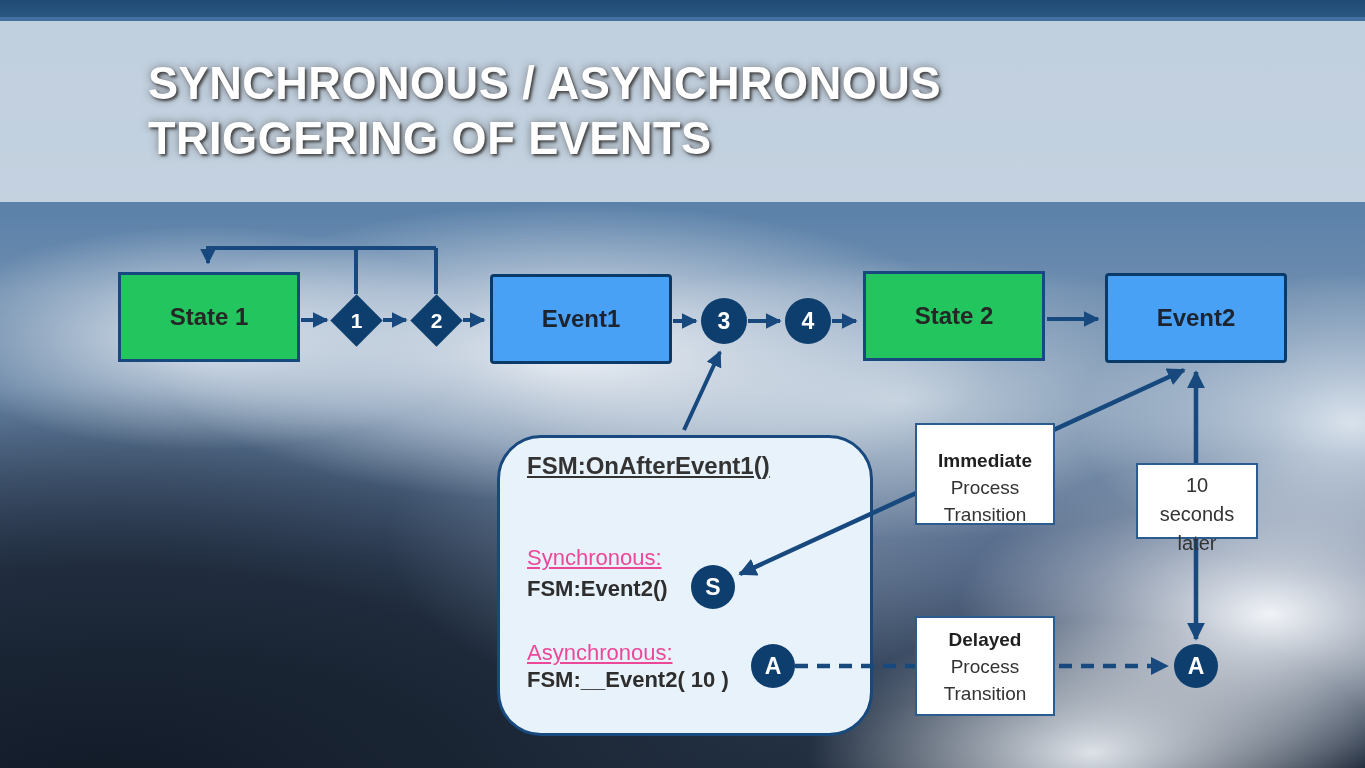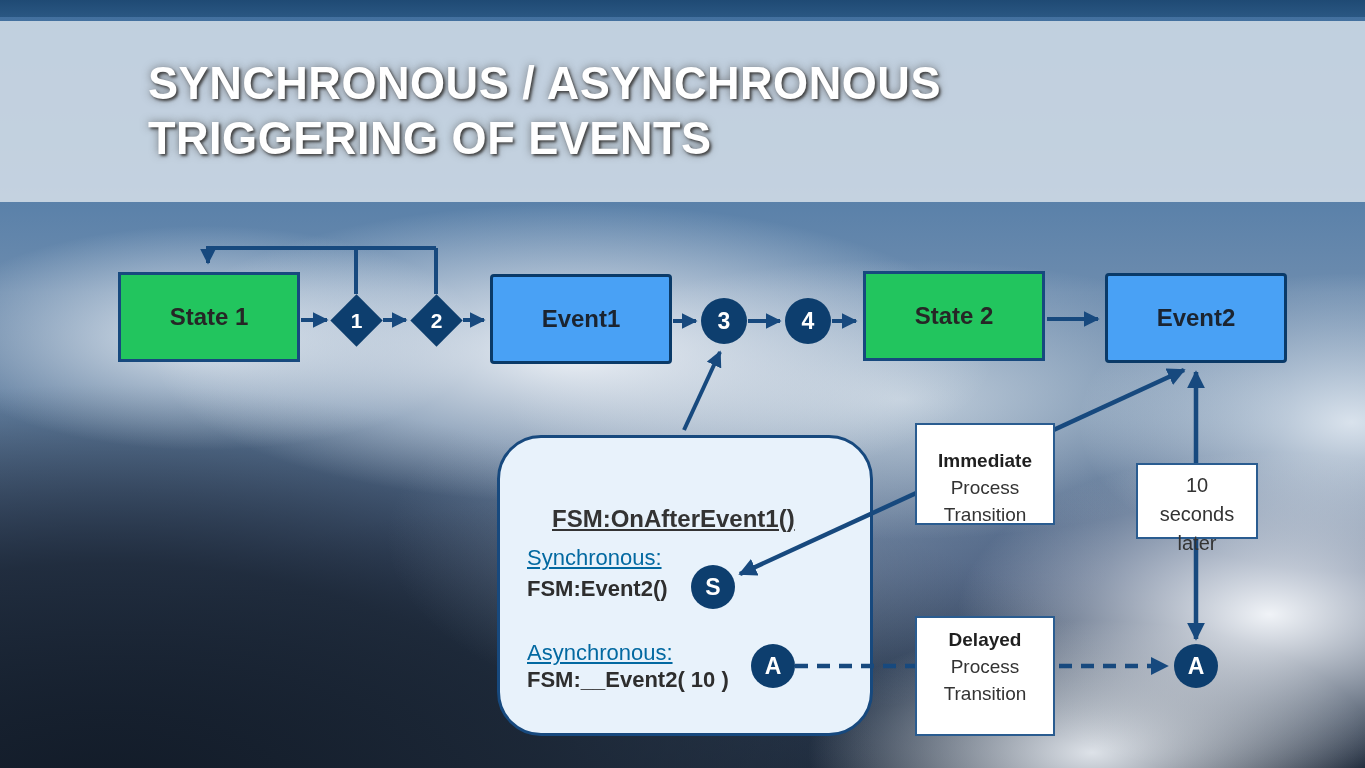--- a/index.html
+++ b/index.html
@@ -29,22 +29,22 @@
     position:absolute;left:148px;top:55px;margin:0;
     font-size:47px;line-height:55px;font-weight:bold;color:#ffffff;letter-spacing:0.5px;
     transform:scaleX(0.96);transform-origin:left top;
     text-shadow:2px 2px 3px rgba(62,62,62,0.95), 0 0 9px rgba(80,80,80,0.65);
   }
   
   .callout{
     position:absolute;left:497px;top:435px;width:376px;height:301px;
     background:#e8f2fb;border:3px solid #17497e;border-radius:44px;box-sizing:border-box;
   }
-  .co-line{position:absolute;left:527px;white-space:nowrap;color:#0369a1;}
-  .co-heading{top:505px;font-size:24px;font-weight:bold;text-decoration:underline;color:#333333;margin-left:25px;}
+  .co-line{position:absolute;left:527px;white-space:nowrap;color:#ec4899;}
+  .co-heading{top:452px;font-size:24px;font-weight:bold;text-decoration:underline;color:#333333;}
   .co-label{font-size:22px;text-decoration:underline;}
   .co-code{font-size:22px;font-weight:bold;color:#2e2e2e;}
   .co-sync-label{top:545px;}
   .co-sync-code{top:576px;}
   .co-async-label{top:640px;text-align:right;}
   .co-async-code{top:667px;}
   
   svg.overlay{position:absolute;left:0;top:0;}
   .ln{stroke:#17497e;stroke-width:4;fill:none;}
   .ln-thick{stroke:#17497e;stroke-width:4.5;fill:none;}
@@ -60,21 +60,21 @@
          transform:rotate(-45deg);color:#fff;font-size:21px;font-weight:bold;}
   .num-circle{position:absolute;width:46px;height:46px;border-radius:50%;background:#0d3e6e;
          display:flex;align-items:center;justify-content:center;color:#fff;font-size:23px;font-weight:bold;}
   .sa-circle{position:absolute;width:44px;height:44px;border-radius:50%;background:#0d3e6e;
          display:flex;align-items:center;justify-content:center;color:#fff;font-size:23px;font-weight:bold;}
   
   .label-box{position:absolute;background:#ffffff;border:2px solid #2a5c90;box-sizing:border-box;
          text-align:center;color:#333333;}
   .lb-immediate{left:915px;top:423px;width:140px;height:102px;font-size:19px;line-height:27px;padding-top:22px;}
   .lb-delay{left:1136px;top:463px;width:122px;height:76px;font-size:20px;line-height:29px;padding-top:6px;}
-  .lb-delayed{left:915px;top:616px;width:140px;height:120px;font-size:19px;line-height:27px;padding-top:8px;}
+  .lb-delayed{left:915px;top:616px;width:140px;height:100px;font-size:19px;line-height:27px;padding-top:8px;}
   .lb-bold{font-weight:bold;color:#1f1f1f;}
 </style>
 </head>
 <body>
 
 <div class="stage">
   <div class="bg"></div>
 
   <div class="topbar"></div>
   <div class="title-band"></div>

